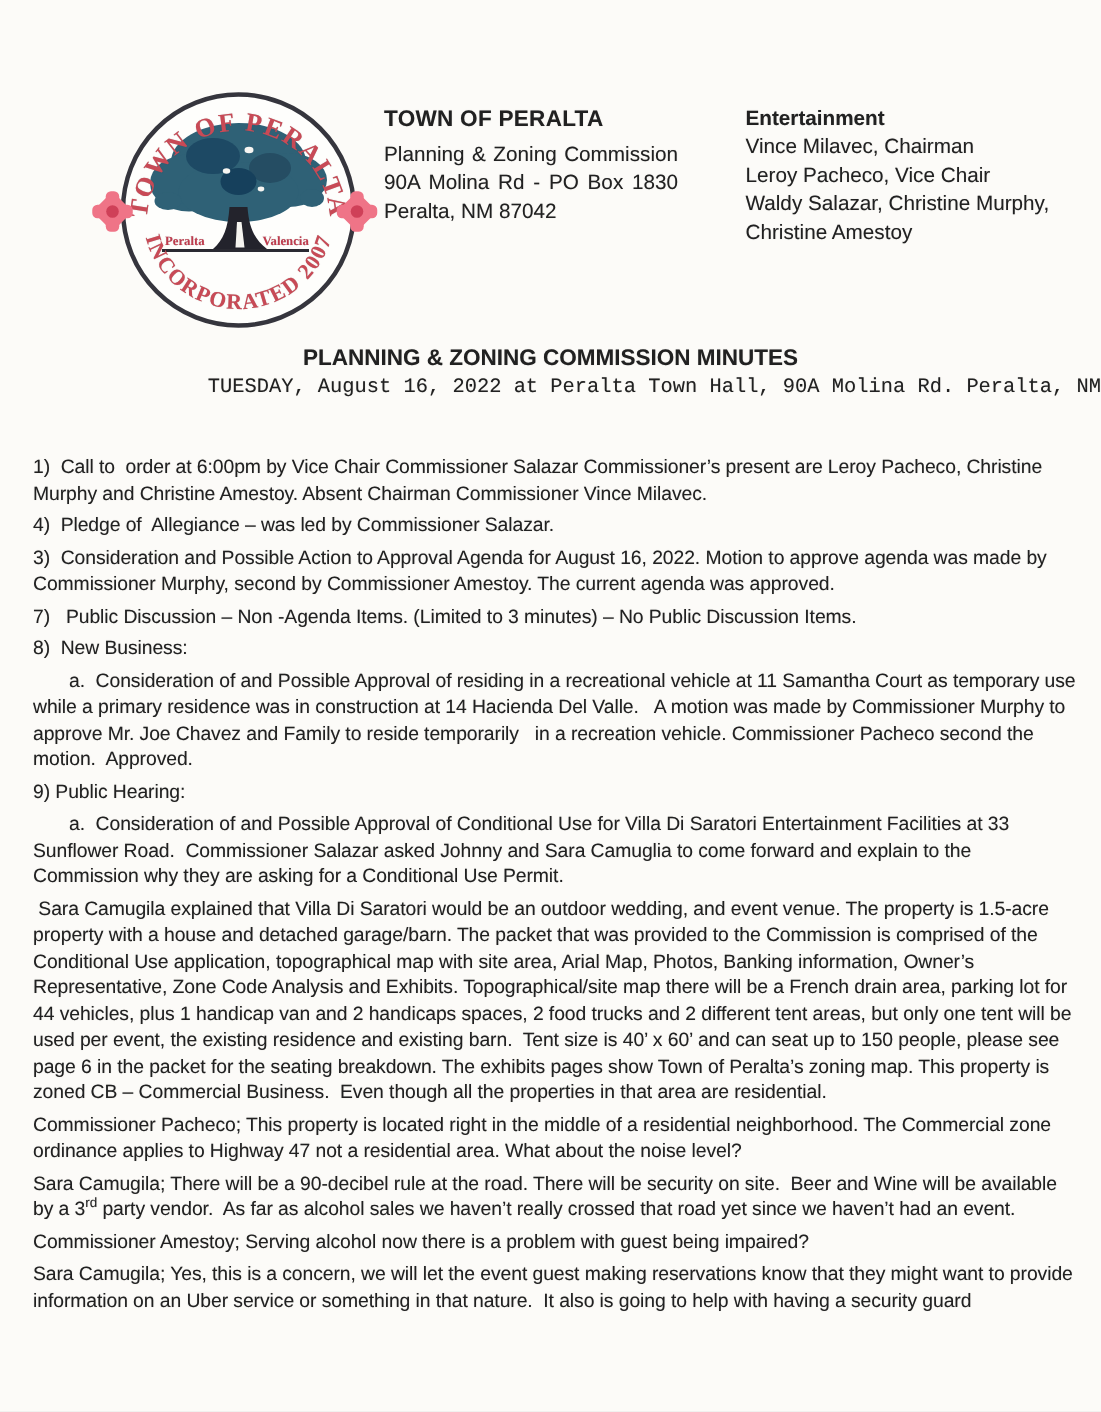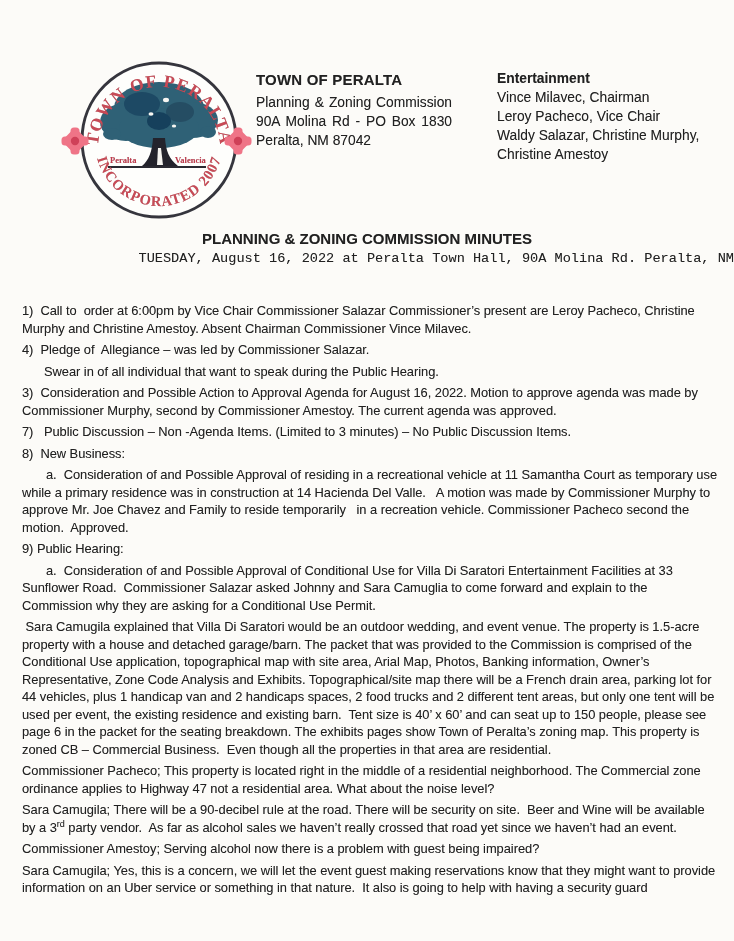--- a/index.html
+++ b/index.html
@@ -101,21 +101,20 @@
     <div>Waldy Salazar, Christine Murphy,</div>
     <div>Christine Amestoy</div>
   </div>
 
   <div class="doc-title">PLANNING &amp; ZONING COMMISSION MINUTES</div>
   <div class="doc-subtitle">TUESDAY, August 16, 2022 at Peralta Town Hall, 90A Molina Rd. Peralta, NM</div>
 
   <main class="body" id="paragraphs">
       <p class="para item"><span>1)  Call to  order at 6:00pm by Vice Chair Commissioner Salazar Commissioner’s present are Leroy Pacheco, Christine Murphy and Christine Amestoy. Absent Chairman Commissioner Vince Milavec.</span></p>
       <p class="para item"><span>4)  Pledge of  Allegiance – was led by Commissioner Salazar.</span></p>
-      <p class="para sub"><span>Swear in of all individual that want to speak during the Public Hearing.</span></p>
       <p class="para item"><span>3)  Consideration and Possible Action to Approval Agenda for August 16, 2022. Motion to approve agenda was made by Commissioner Murphy, second by Commissioner Amestoy. The current agenda was approved.</span></p>
       <p class="para item"><span>7)   Public Discussion – Non -Agenda Items. (Limited to 3 minutes) – No Public Discussion Items.</span></p>
       <p class="para item"><span>8)  New Business:</span></p>
       <p class="para sub-indent"><span>a.  Consideration of and Possible Approval of residing in a recreational vehicle at 11 Samantha Court as temporary use while a primary residence was in construction at 14 Hacienda Del Valle.   A motion was made by Commissioner Murphy to approve Mr. Joe Chavez and Family to reside temporarily   in a recreation vehicle. Commissioner Pacheco second the motion.  Approved.</span></p>
       <p class="para item"><span>9) Public Hearing:</span></p>
       <p class="para sub-indent"><span>a.  Consideration of and Possible Approval of Conditional Use for Villa Di Saratori Entertainment Facilities at 33 Sunflower Road.  Commissioner Salazar asked Johnny and Sara Camuglia to come forward and explain to the Commission why they are asking for a Conditional Use Permit.</span></p>
       <p class="para plain"><span> Sara Camugila explained that Villa Di Saratori would be an outdoor wedding, and event venue. The property is 1.5-acre property with a house and detached garage/barn. The packet that was provided to the Commission is comprised of the Conditional Use application, topographical map with site area, Arial Map, Photos, Banking information, Owner’s Representative, Zone Code Analysis and Exhibits. Topographical/site map there will be a French drain area, parking lot for 44 vehicles, plus 1 handicap van and 2 handicaps spaces, 2 food trucks and 2 different tent areas, but only one tent will be used per event, the existing residence and existing barn.  Tent size is 40’ x 60’ and can seat up to 150 people, please see page 6 in the packet for the seating breakdown. The exhibits pages show Town of Peralta’s zoning map. This property is zoned CB – Commercial Business.  Even though all the properties in that area are residential.</span></p>
       <p class="para plain"><span>Commissioner Pacheco; This property is located right in the middle of a residential neighborhood. The Commercial zone ordinance applies to Highway 47 not a residential area. What about the noise level?</span></p>
       <p class="para plain"><span>Sara Camugila; There will be a 90-decibel rule at the road. There will be security on site.  Beer and Wine will be available by a 3</span><sup>rd</sup><span> party vendor.  As far as alcohol sales we haven’t really crossed that road yet since we haven’t had an event.</span></p>
       <p class="para plain"><span>Commissioner Amestoy; Serving alcohol now there is a problem with guest being impaired?</span></p>

